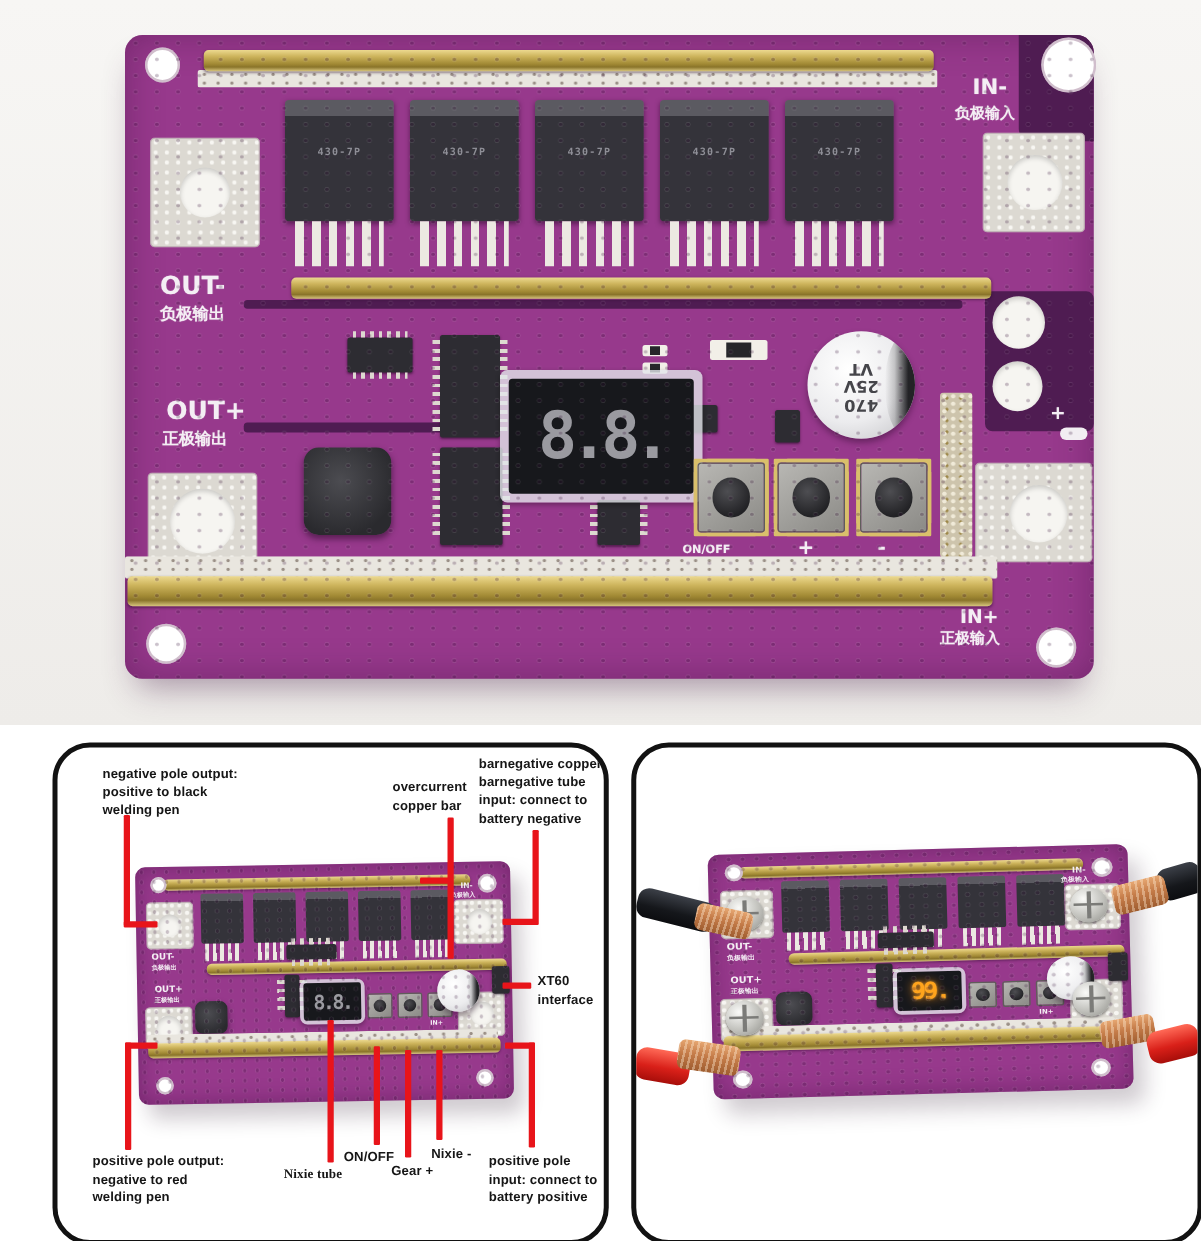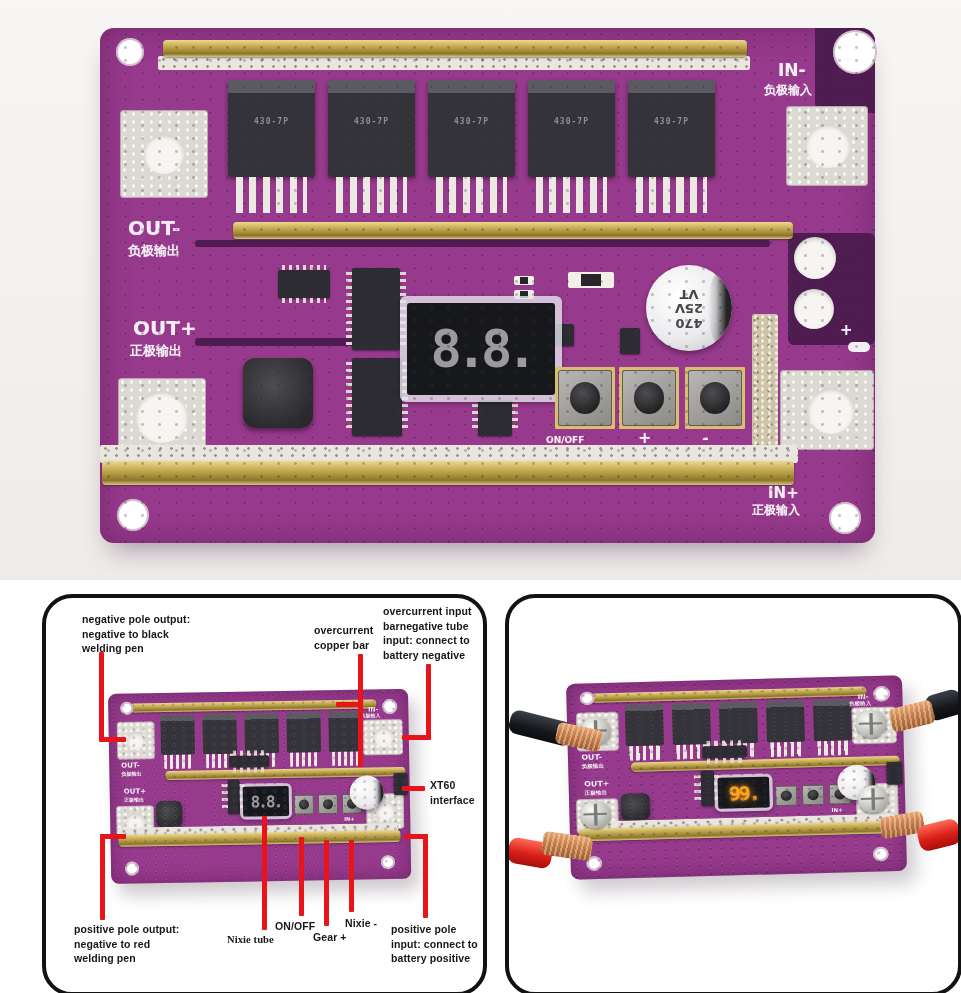--- a/index.html
+++ b/index.html
@@ -268,29 +268,29 @@
     <div class="rl" style="left:54px;top:236px;width:5px;height:86px;"></div>
     <div class="rl" style="left:216px;top:218px;width:5px;height:114px;"></div>
     <div class="rl" style="left:253px;top:239px;width:5px;height:79px;"></div>
     <div class="rl" style="left:278px;top:242px;width:5px;height:86px;"></div>
     <div class="rl" style="left:303px;top:242px;width:5px;height:72px;"></div>
     <div class="rl" style="left:358px;top:236px;width:24px;height:5px;"></div>
     <div class="rl" style="left:377px;top:236px;width:5px;height:84px;"></div>
 
     <div class="ann" style="left:36px;top:14px;">
       <div>negative pole output:</div>
-        <div>negative to black</div>
+        <div>positive to black</div>
         <div>welding pen</div>
     </div>
     <div class="ann" style="left:268px;top:25px;">
       <div>overcurrent</div>
         <div>copper bar</div>
     </div>
     <div class="ann" style="left:337px;top:6px;">
-      <div>overcurrent input</div>
+      <div>barnegative copper</div>
         <div>barnegative tube</div>
       <div>input: connect to</div>
         <div>battery negative</div>
     </div>
     <div class="ann" style="left:384px;top:180px;">
       <div>XT60</div>
         <div>interface</div>
     </div>
     <div class="ann" style="left:28px;top:324px;">
       <div>positive pole output:</div>

